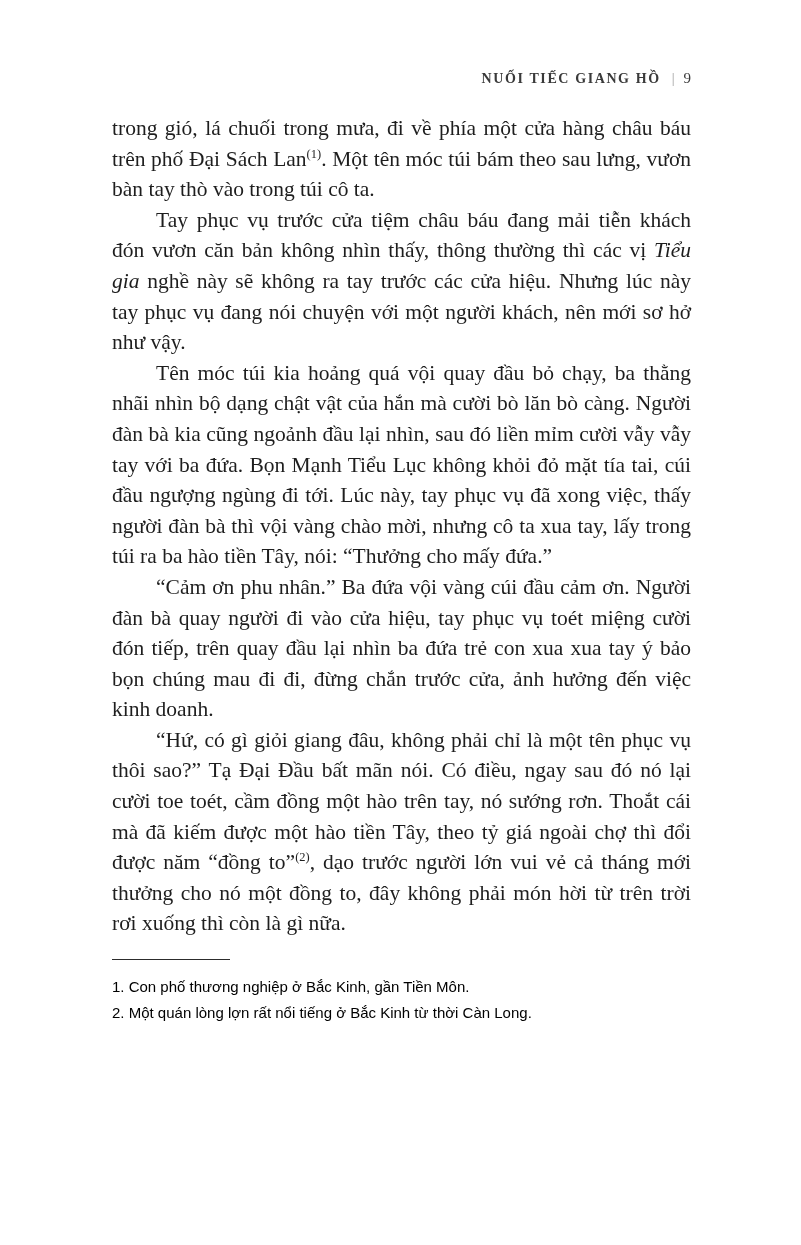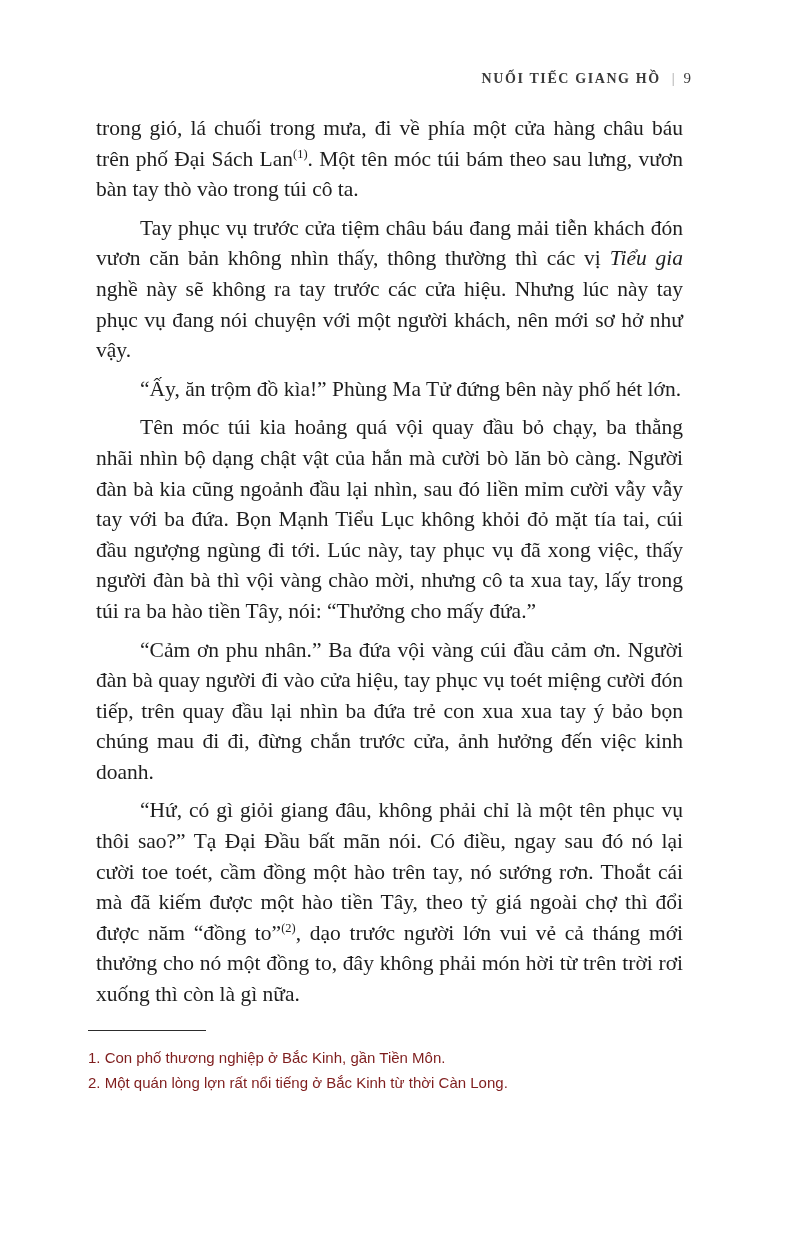--- a/index.html
+++ b/index.html
@@ -2,21 +2,21 @@
 <html lang="vi"><head>
 <meta charset="utf-8">
 <style>
   html,body{margin:0;padding:0;background:#ffffff;}
   .page{
     position:relative;
     width:801px;
     height:1245px;
     box-sizing:border-box;
     background:#ffffff;
-    padding:70px 110px 0 88px;
+    padding:70px 110px 0 112px;
     font-family:"Liberation Serif","DejaVu Serif",serif;
     color:#1e1e1e;
     overflow:hidden;
   }
   .header{
     text-align:right;
     font-size:14px;
     line-height:16px;
     color:#3a3a3a;
     margin-bottom:26px;
@@ -29,21 +29,21 @@
   .header .sep{
     color:#9a9a9a;
     margin:0 9px 0 11px;
     font-weight:normal;
   }
   .header .pagenum{
     font-size:15px;
     color:#3a3a3a;
   }
   .body p.para{
-    margin:8px;
+    margin:0;
     font-size:21.5px;
     line-height:30.6px;
     text-align:justify;
     text-justify:inter-word;
     color:#1e1e1e;
   }
   .body p.para.indent{
     text-indent:44px;
   }
   .body p.para sup{
@@ -57,37 +57,36 @@
   .fn-divider{
     width:118px;
     border-top:1.5px solid #2c2c2c;
     margin:20px 0 14px 0;
   }
   .footnotes p.footnote{
     margin:0;
     font-family:"Liberation Sans","DejaVu Sans",sans-serif;
     font-size:15px;
     line-height:25.5px;
-    color:#7f1d1d;
+    color:#000000;
     text-align:left;
   }
 </style>
 </head>
 <body>
 
 <div class="page">
 
   <div class="header">
     <span class="title">NUỐI TIẾC GIANG HỒ</span><span class="sep">|</span><span class="pagenum">9</span>
   </div>
 
   <div class="body">
       <p class="para"><span>trong gió, lá chuối trong mưa, đi về phía một cửa hàng châu báu trên phố Đại Sách Lan</span><sup>(1)</sup><span>. Một tên móc túi bám theo sau lưng, vươn bàn tay thò vào trong túi cô ta.</span></p>
       <p class="para indent"><span>Tay phục vụ trước cửa tiệm châu báu đang mải tiễn khách đón vươn căn bản không nhìn thấy, thông thường thì các vị </span><em>Tiểu gia</em><span> nghề này sẽ không ra tay trước các cửa hiệu. Nhưng lúc này tay phục vụ đang nói chuyện với một người khách, nên mới sơ hở như vậy.</span></p>
-      <p class="para indent"><span>“Ấy, ăn trộm đồ kìa!” Phùng Ma Tử đứng bên này phố hét lớn.</span></p>
       <p class="para indent"><span>Tên móc túi kia hoảng quá vội quay đầu bỏ chạy, ba thằng nhãi nhìn bộ dạng chật vật của hắn mà cười bò lăn bò càng. Người đàn bà kia cũng ngoảnh đầu lại nhìn, sau đó liền mỉm cười vẫy vẫy tay với ba đứa. Bọn Mạnh Tiểu Lục không khỏi đỏ mặt tía tai, cúi đầu ngượng ngùng đi tới. Lúc này, tay phục vụ đã xong việc, thấy người đàn bà thì vội vàng chào mời, nhưng cô ta xua tay, lấy trong túi ra ba hào tiền Tây, nói: “Thưởng cho mấy đứa.”</span></p>
       <p class="para indent"><span>“Cảm ơn phu nhân.” Ba đứa vội vàng cúi đầu cảm ơn. Người đàn bà quay người đi vào cửa hiệu, tay phục vụ toét miệng cười đón tiếp, trên quay đầu lại nhìn ba đứa trẻ con xua xua tay ý bảo bọn chúng mau đi đi, đừng chắn trước cửa, ảnh hưởng đến việc kinh doanh.</span></p>
       <p class="para indent"><span>“Hứ, có gì giỏi giang đâu, không phải chỉ là một tên phục vụ thôi sao?” Tạ Đại Đầu bất mãn nói. Có điều, ngay sau đó nó lại cười toe toét, cầm đồng một hào trên tay, nó sướng rơn. Thoắt cái mà đã kiếm được một hào tiền Tây, theo tỷ giá ngoài chợ thì đổi được năm “đồng to”</span><sup>(2)</sup><span>, dạo trước người lớn vui vẻ cả tháng mới thưởng cho nó một đồng to, đây không phải món hời từ trên trời rơi xuống thì còn là gì nữa.</span></p>
     </div>
 
   <div class="fn-divider"></div>
 
   <div class="footnotes">
       <p class="footnote">1. Con phố thương nghiệp ở Bắc Kinh, gần Tiền Môn.</p>
       <p class="footnote">2. Một quán lòng lợn rất nổi tiếng ở Bắc Kinh từ thời Càn Long.</p>

